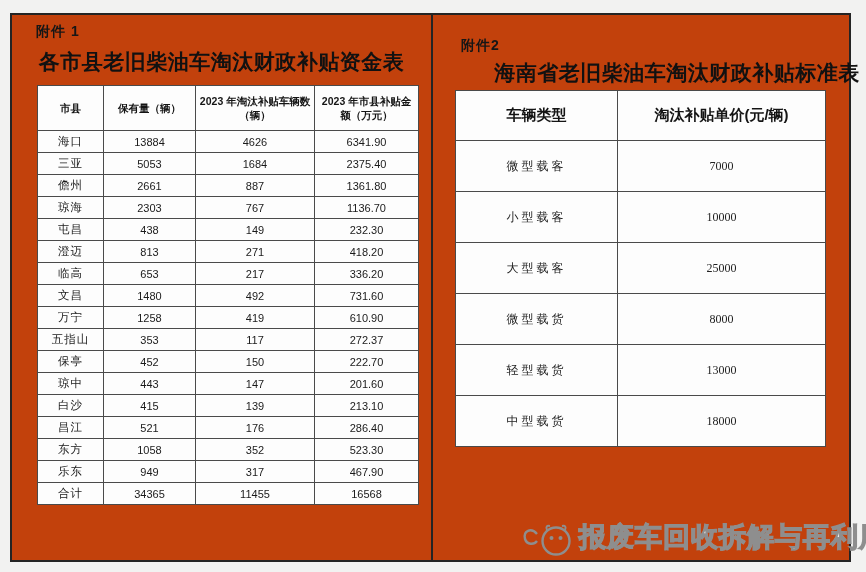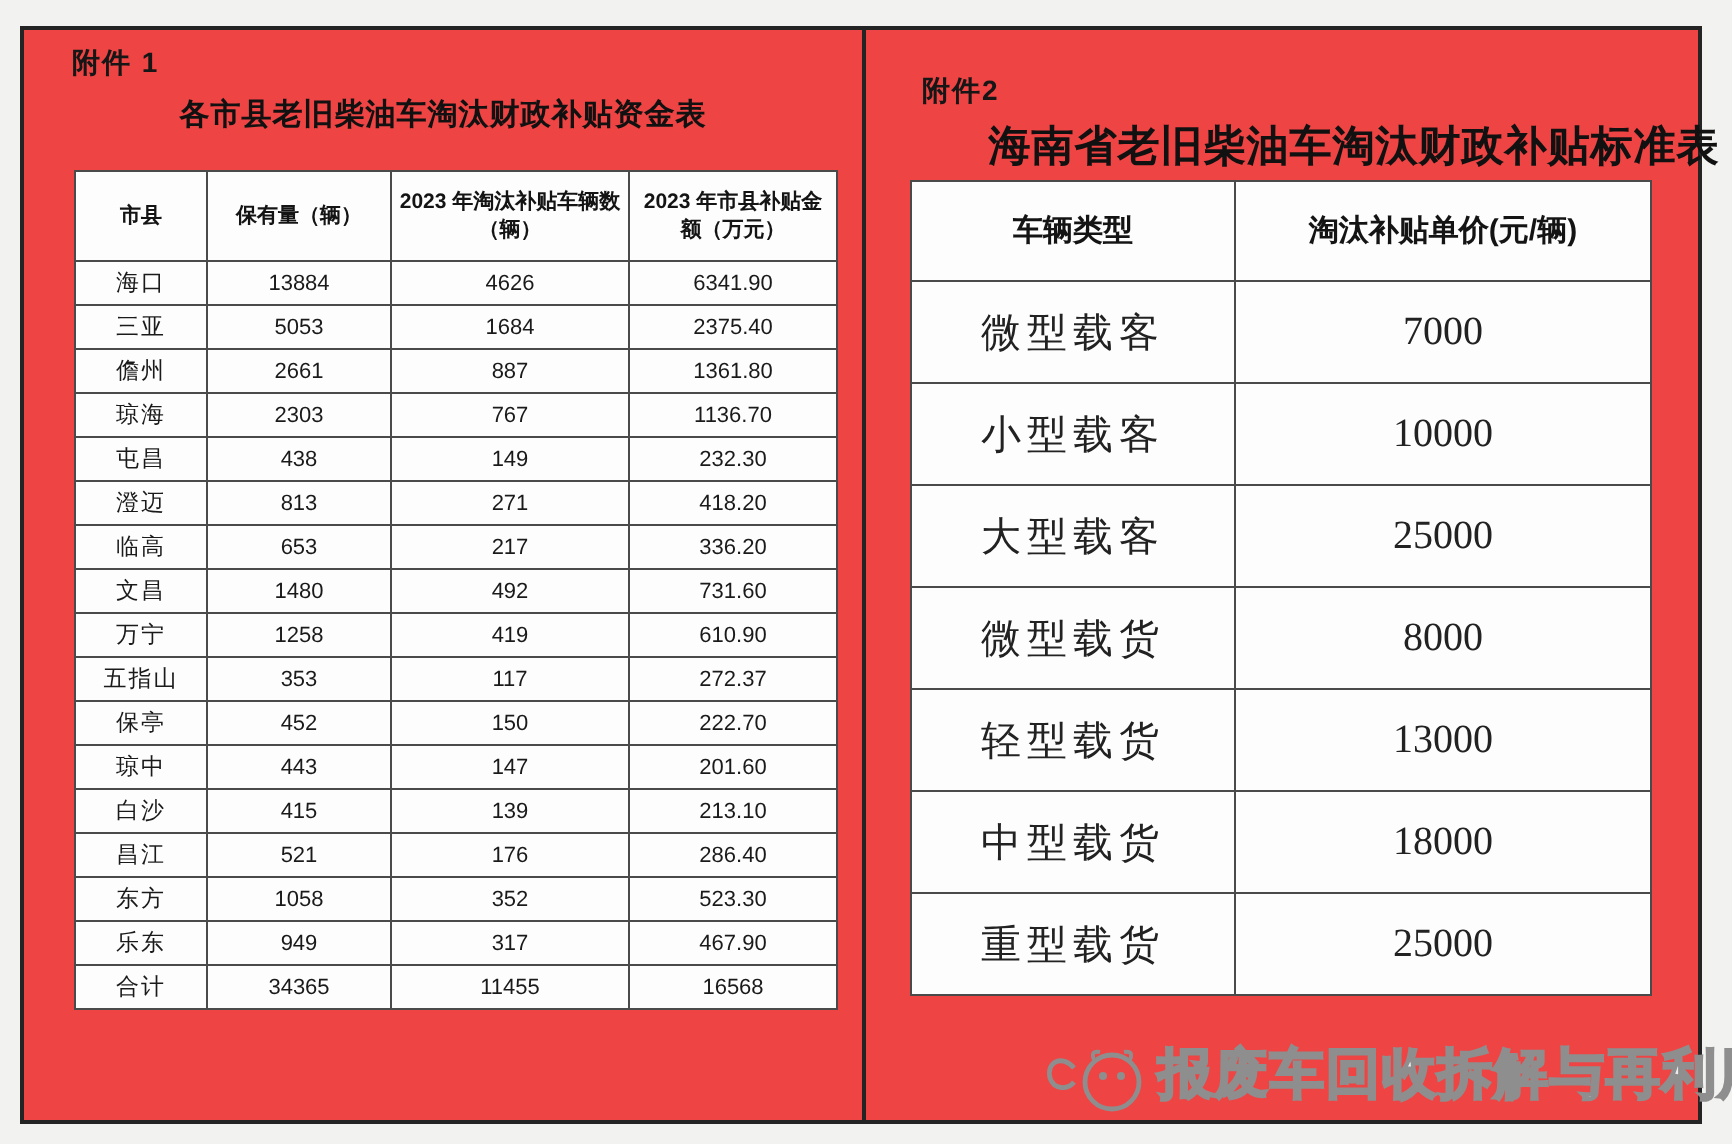--- a/index.html
+++ b/index.html
@@ -7,21 +7,21 @@
   body {
     position:relative;
     background:#f2f2f1;
     font-family:"Liberation Sans","DejaVu Sans",sans-serif;
     color:#1c1c1c;
     overflow:hidden;
   }
   .page-spread {
     position:absolute; left:10px; top:13px;
     width:841px; height:549px;
-    background:#ef4444;
+    background:#c2410c;
     border:2px solid #242424;
   }
   .page-divider {
     position:absolute; left:419px; top:0;
     width:2px; height:100%;
     background:#242424;
   }
   .page { position:absolute; top:0; height:100%; }
   .page-1 { left:0; width:419px; }
   .page-2 { left:421px; width:488px; }
@@ -31,21 +31,21 @@
     font-size:14px; font-weight:700; color:#161616;
     letter-spacing:1px;
   }
   .page-1 .attach-label { left:24px; top:8px; }
   .page-2 .attach-label { left:28px; top:22px; }
 
   .doc-title {
     position:absolute; left:0; width:100%;
     text-align:center; font-weight:700; color:#111;
   }
-  .page-1 .doc-title { top:33px; font-size:15px; letter-spacing:0.5px; }
+  .page-1 .doc-title { top:33px; font-size:21px; letter-spacing:0.5px; }
   .page-2 .doc-title { top:44px; font-size:21px; letter-spacing:0.5px; }
 
   table {
     position:absolute;
     border-collapse:collapse; table-layout:fixed;
     background:#fdfdfd;
   }
   th,td {
     border:1px solid #4a4a4a;
     text-align:center; vertical-align:middle;
@@ -69,21 +69,21 @@
   .fund-table col.c2 { width:92px; }
   .fund-table col.c3 { width:119px; }
   .fund-table col.c4 { width:104px; }
 
   
   .standard-table { left:22px; top:75px; width:370px; border:1px solid #383838; }
   .standard-table th {
     height:50px; font-size:15px; font-weight:700; color:#141414;
   }
   .standard-table td {
-    height:51px; font-size:20px; color:#222;
+    height:51px; font-size:12px; color:#222;
     font-family:"Liberation Serif","DejaVu Serif",serif;
   }
   .standard-table td:first-child { letter-spacing:3px; }
   .standard-table col.c1 { width:162px; }
   .standard-table col.c2 { width:208px; }
 
   
   .watermark {
     position:absolute; left:521px; top:514px;
     display:flex; align-items:center; z-index:5;
@@ -263,24 +263,20 @@
             <td>8000</td>
           </tr>
           <tr>
             <td>轻型载货</td>
             <td>13000</td>
           </tr>
           <tr>
             <td>中型载货</td>
             <td>18000</td>
           </tr>
-          <tr>
-            <td>重型载货</td>
-            <td>25000</td>
-          </tr>
         </tbody>
     </table>
   </div>
 </div>
 
 <div class="watermark">
   <svg class="wm-logo" viewBox="0 0 58 46" xmlns="http://www.w3.org/2000/svg">
     <path d="M16 20 C10 13, 2 17, 4 25 C6 31, 13 31, 16 27" fill="none" stroke="#8e8e8e" stroke-width="2.4"></path>
     <circle cx="35" cy="27" r="13.5" fill="none" stroke="#8e8e8e" stroke-width="2.4"></circle>
     <path d="M26 16 q-2 -5 3 -4" fill="none" stroke="#8e8e8e" stroke-width="2"></path>

